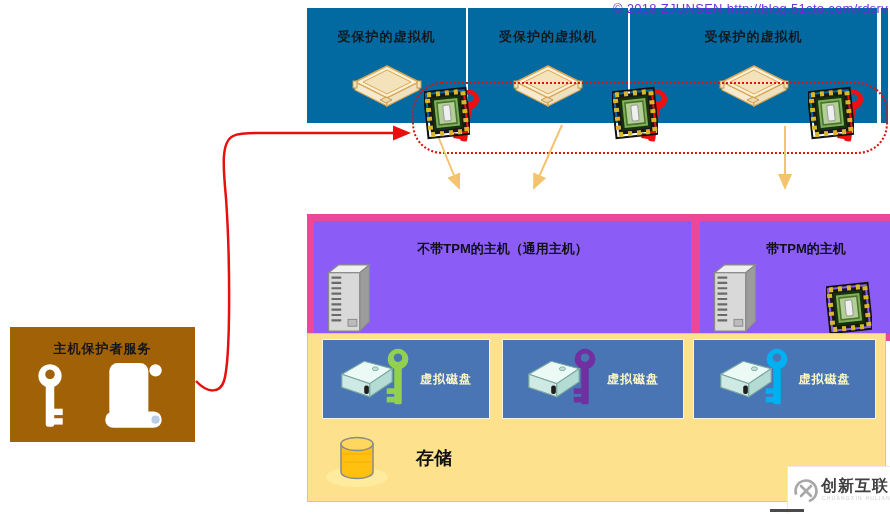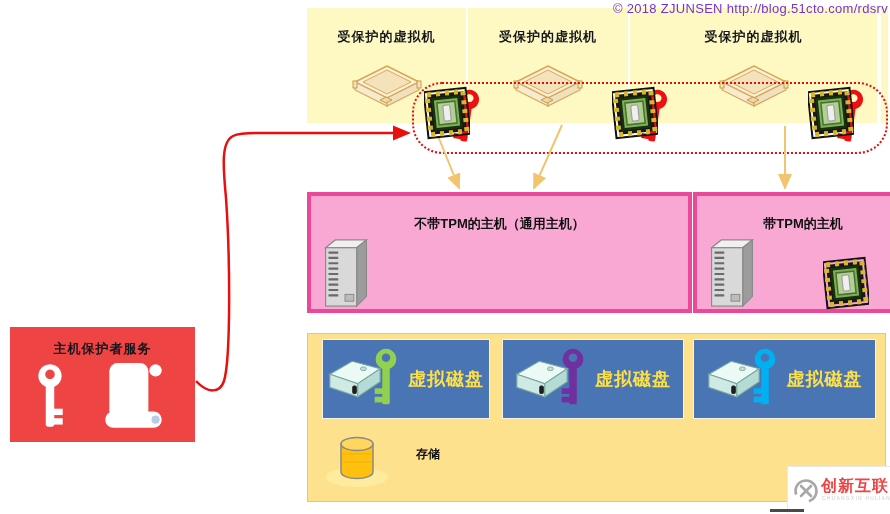--- a/index.html
+++ b/index.html
@@ -2,21 +2,21 @@
 <html><head>
 <meta charset="utf-8">
 <style>
   html,body{margin:0;padding:0;background:#fff;}
   #canvas{
     position:relative;width:890px;height:514px;overflow:hidden;background:#ffffff;
     font-family:"Liberation Sans","DejaVu Sans",sans-serif;
   }
   .abs{position:absolute;}
   
-  .vm-box{background:#fef9c3;top:8px;height:115px;z-index:1;}
+  .vm-box{background:#0369a1;top:8px;height:115px;z-index:1;}
   .vm-box .vm-label{
     position:absolute;top:20px;left:0;right:0;text-align:center;
     font-size:13px;font-weight:700;color:#15171c;letter-spacing:1px;
   }
   .vm-box .rack{position:absolute;top:52px;left:50%;transform:translateX(-50%);}
   #vm1{left:307px;width:159px;}
   #vm2{left:468px;width:160px;}
   #vm3{left:630px;width:247px;}
   #vm4{left:881px;width:7px;}
   
@@ -27,61 +27,61 @@
   
   .chipgrp{z-index:4;width:78px;height:78px;top:84px;}
   #chipgrp1{left:424px;}
   #chipgrp2{left:612px;}
   #chipgrp3{left:808px;}
   .chipgrp .chip{position:absolute;left:0;top:2px;}
   .chipgrp .redkey{position:absolute;left:28px;top:4px;transform:rotate(8deg);}
   
   #connectors{left:0;top:0;z-index:3;pointer-events:none;}
   
-  .host-box{background:#f9a8d4;border:4px solid #ec4899;top:192px;height:113px;z-index:1;}
+  .host-box{background:#8b5cf6;border:7px solid #ec4899;top:214px;height:113px;z-index:1;}
   #host-generic{left:307px;width:377px;}
   #host-tpm{left:693px;width:192px;padding-left:20px;}
   .host-label{
     position:absolute;top:19px;left:0;right:0;text-align:center;
     font-size:13px;font-weight:700;color:#101010;
   }
   .host-box .tower{position:absolute;left:12px;top:42px;}
   #host-tpm .chip{position:absolute;left:126px;top:60px;}
   
   #storage-box{left:307px;top:333px;width:577px;height:167px;background:#fde18d;border:1px solid #ecc574;z-index:1;}
   .disk-box{
     position:absolute;top:5px;height:78px;background:#4a75b5;border:1px solid #f7f3e4;
     display:flex;align-items:center;justify-content:center;
   }
   #disk1{left:14px;width:166px;}
   #disk2{left:194px;width:180px;}
   #disk3{left:385px;width:181px;}
   .disk-box .disk{flex:none;}
   .disk-box .dkey{flex:none;margin-left:-12px;margin-top:-4px;}
-  .disk-label{font-size:18px;font-weight:700;color:#fde047;margin-left:6px;letter-spacing:1px;}
+  .disk-label{font-size:12px;font-weight:700;color:#fef9c3;margin-left:6px;letter-spacing:1px;}
   #cyl{left:16px;top:98px;}
-  #storage-label{left:108px;top:112px;font-size:12px;font-weight:700;color:#101010;}
-  
-  #hgs{left:10px;top:327px;width:185px;height:115px;background:#ef4444;z-index:1;}
+  #storage-label{left:108px;top:112px;font-size:18px;font-weight:700;color:#101010;}
+  
+  #hgs{left:10px;top:327px;width:185px;height:115px;background:#a16207;z-index:1;}
   #hgs .hgs-label{
     position:absolute;top:13px;left:0;right:0;text-align:center;
     font-size:13px;font-weight:700;color:#14161c;letter-spacing:1px;
   }
   #hgs .whitekey{position:absolute;left:22px;top:36px;transform:scaleX(-1);}
   #hgs .scroll{position:absolute;left:92px;top:32px;}
   
   #watermark{
     right:2px;top:1px;z-index:6;font-size:13px;color:#6d28d9;opacity:.95;
     letter-spacing:.3px;white-space:nowrap;
   }
   
   #logo{left:787px;top:466px;width:103px;height:46px;background:#fff;z-index:6;
     border-left:1px solid #e8e8e8;border-top:1px solid #e8e8e8;}
   #logo .mark{position:absolute;left:5px;top:11px;}
-  #logo .logo-text{position:absolute;left:33px;top:9px;font-size:16px;font-weight:700;color:#ef4444;letter-spacing:1px;}
+  #logo .logo-text{position:absolute;left:33px;top:9px;font-size:16px;font-weight:700;color:#404040;letter-spacing:1px;}
   #logo .logo-sub{position:absolute;left:34px;top:28px;font-size:5px;color:#cccccc;letter-spacing:1.2px;}
   #artifact-line{left:770px;top:509px;width:34px;height:3px;background:#4a4a4a;z-index:7;}
 </style>
 </head>
 <body>
 
 <svg width="0" height="0" style="position:absolute">
   <defs>
     <symbol id="sym-rack" viewBox="0 0 72 52">
       <polygon points="4,22 36,6 68,22 36,38" fill="#fbf0d8" stroke="#d8a855" stroke-width="1.5" stroke-linejoin="round"></polygon>

